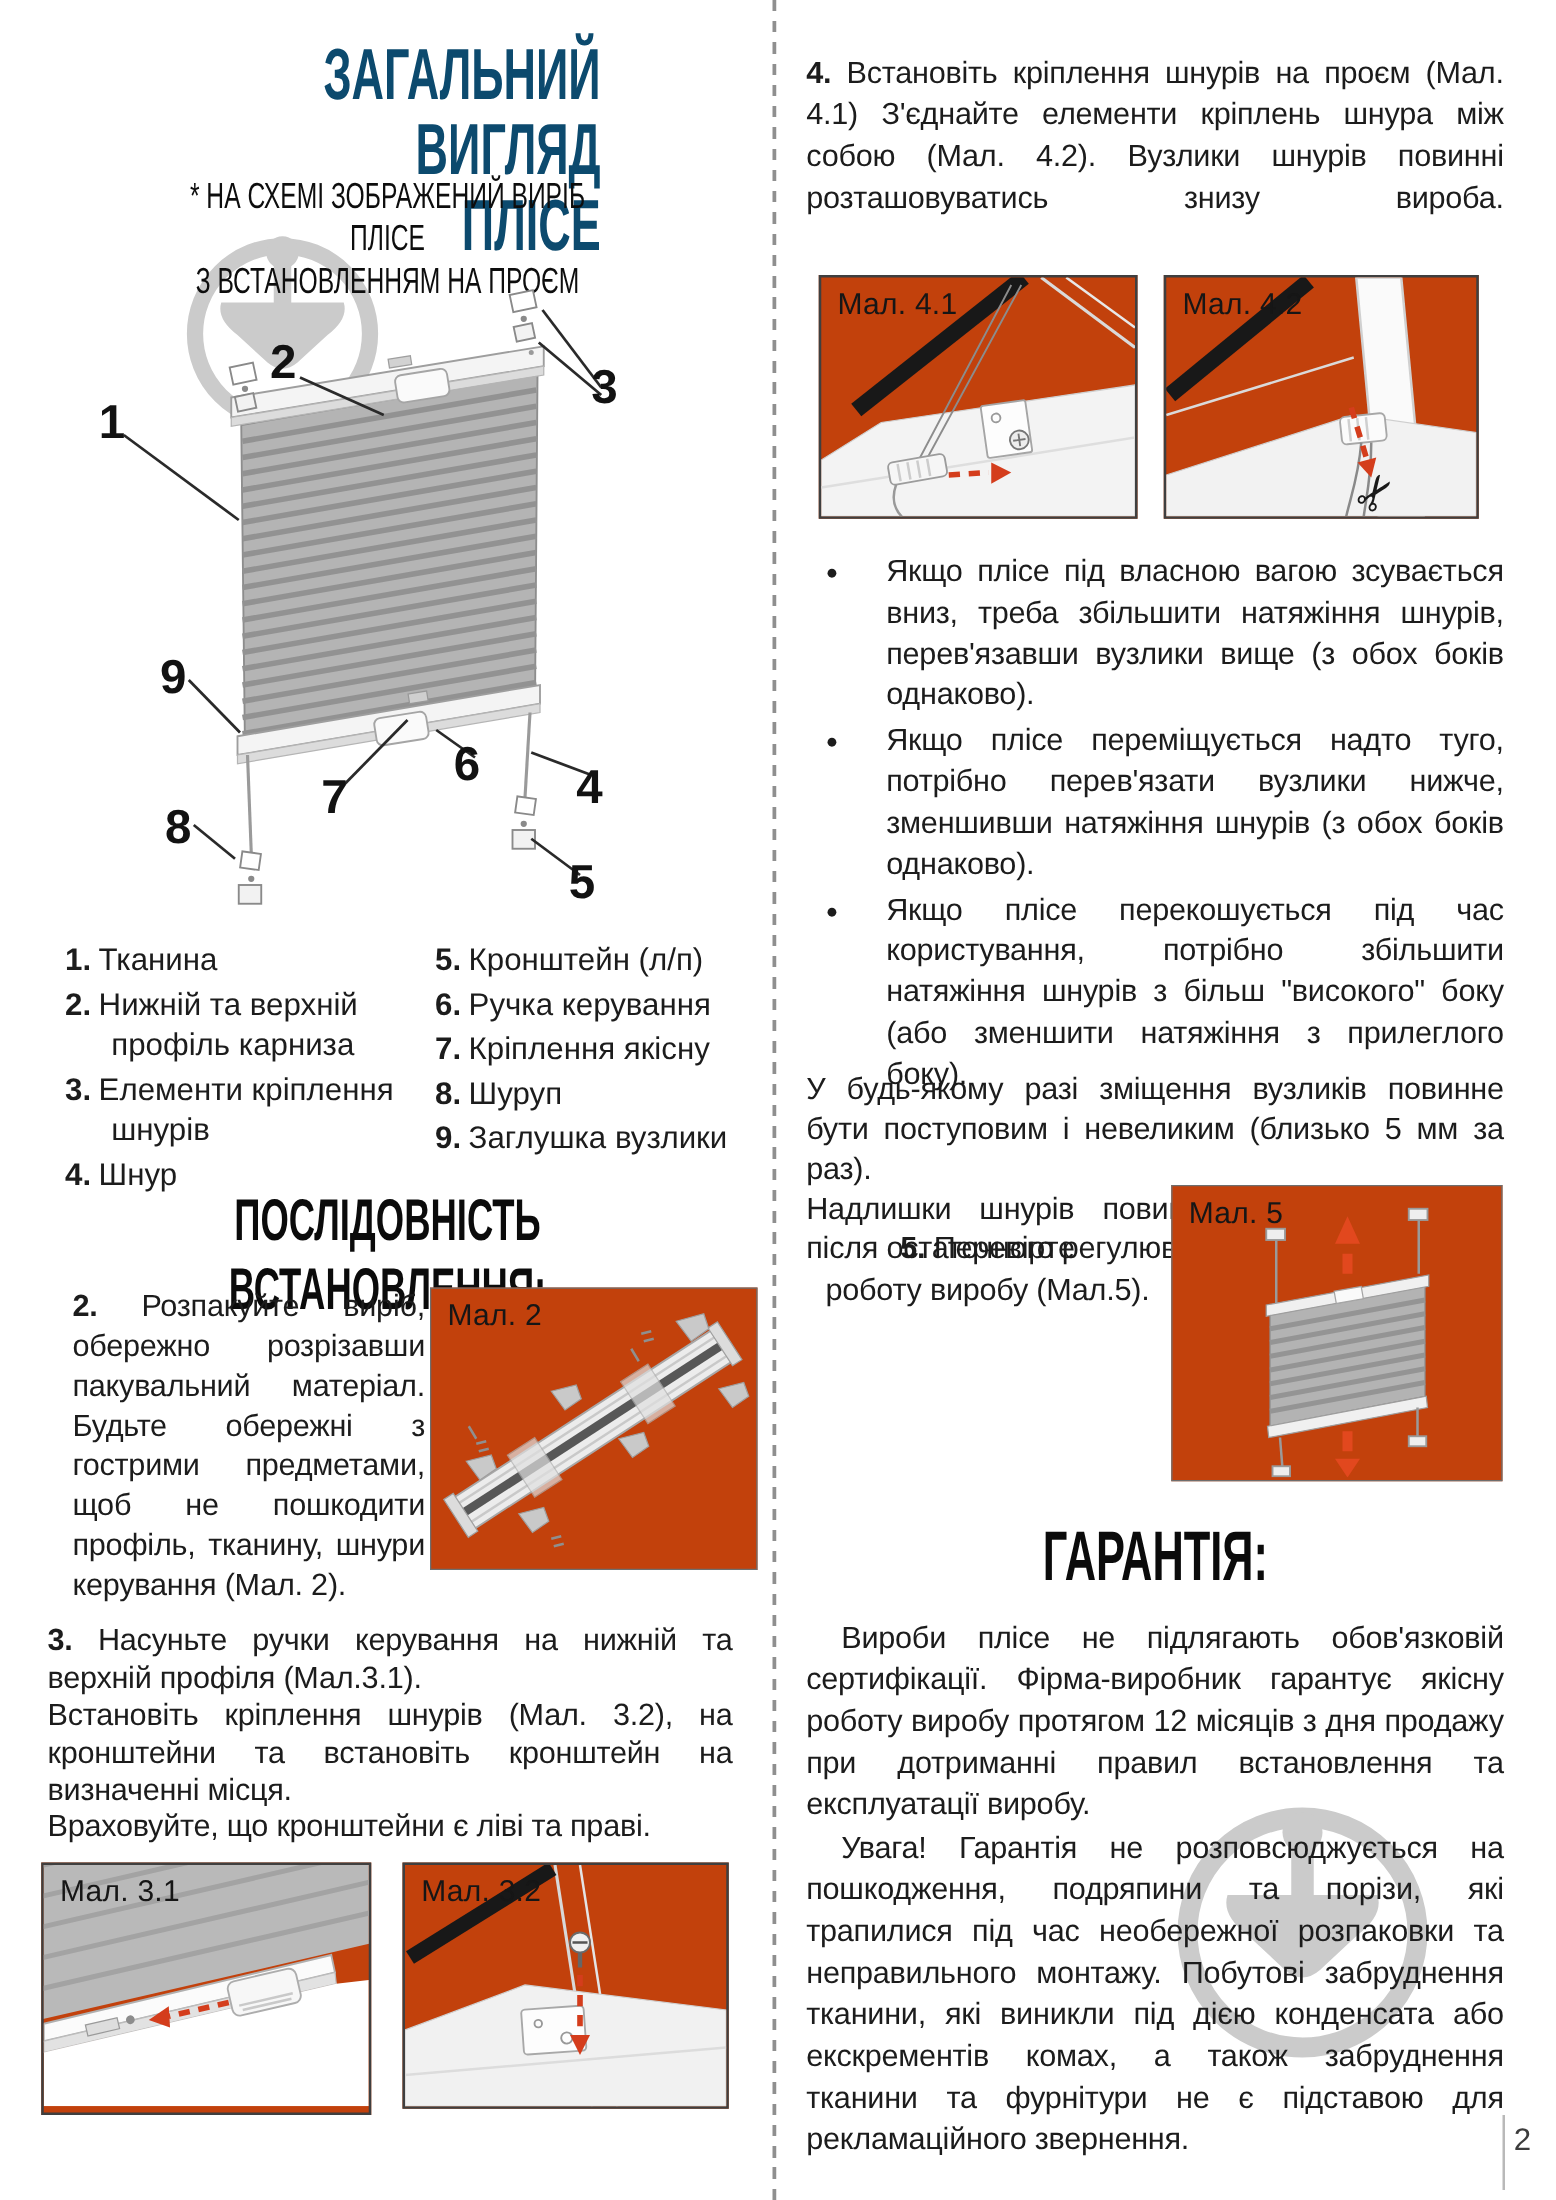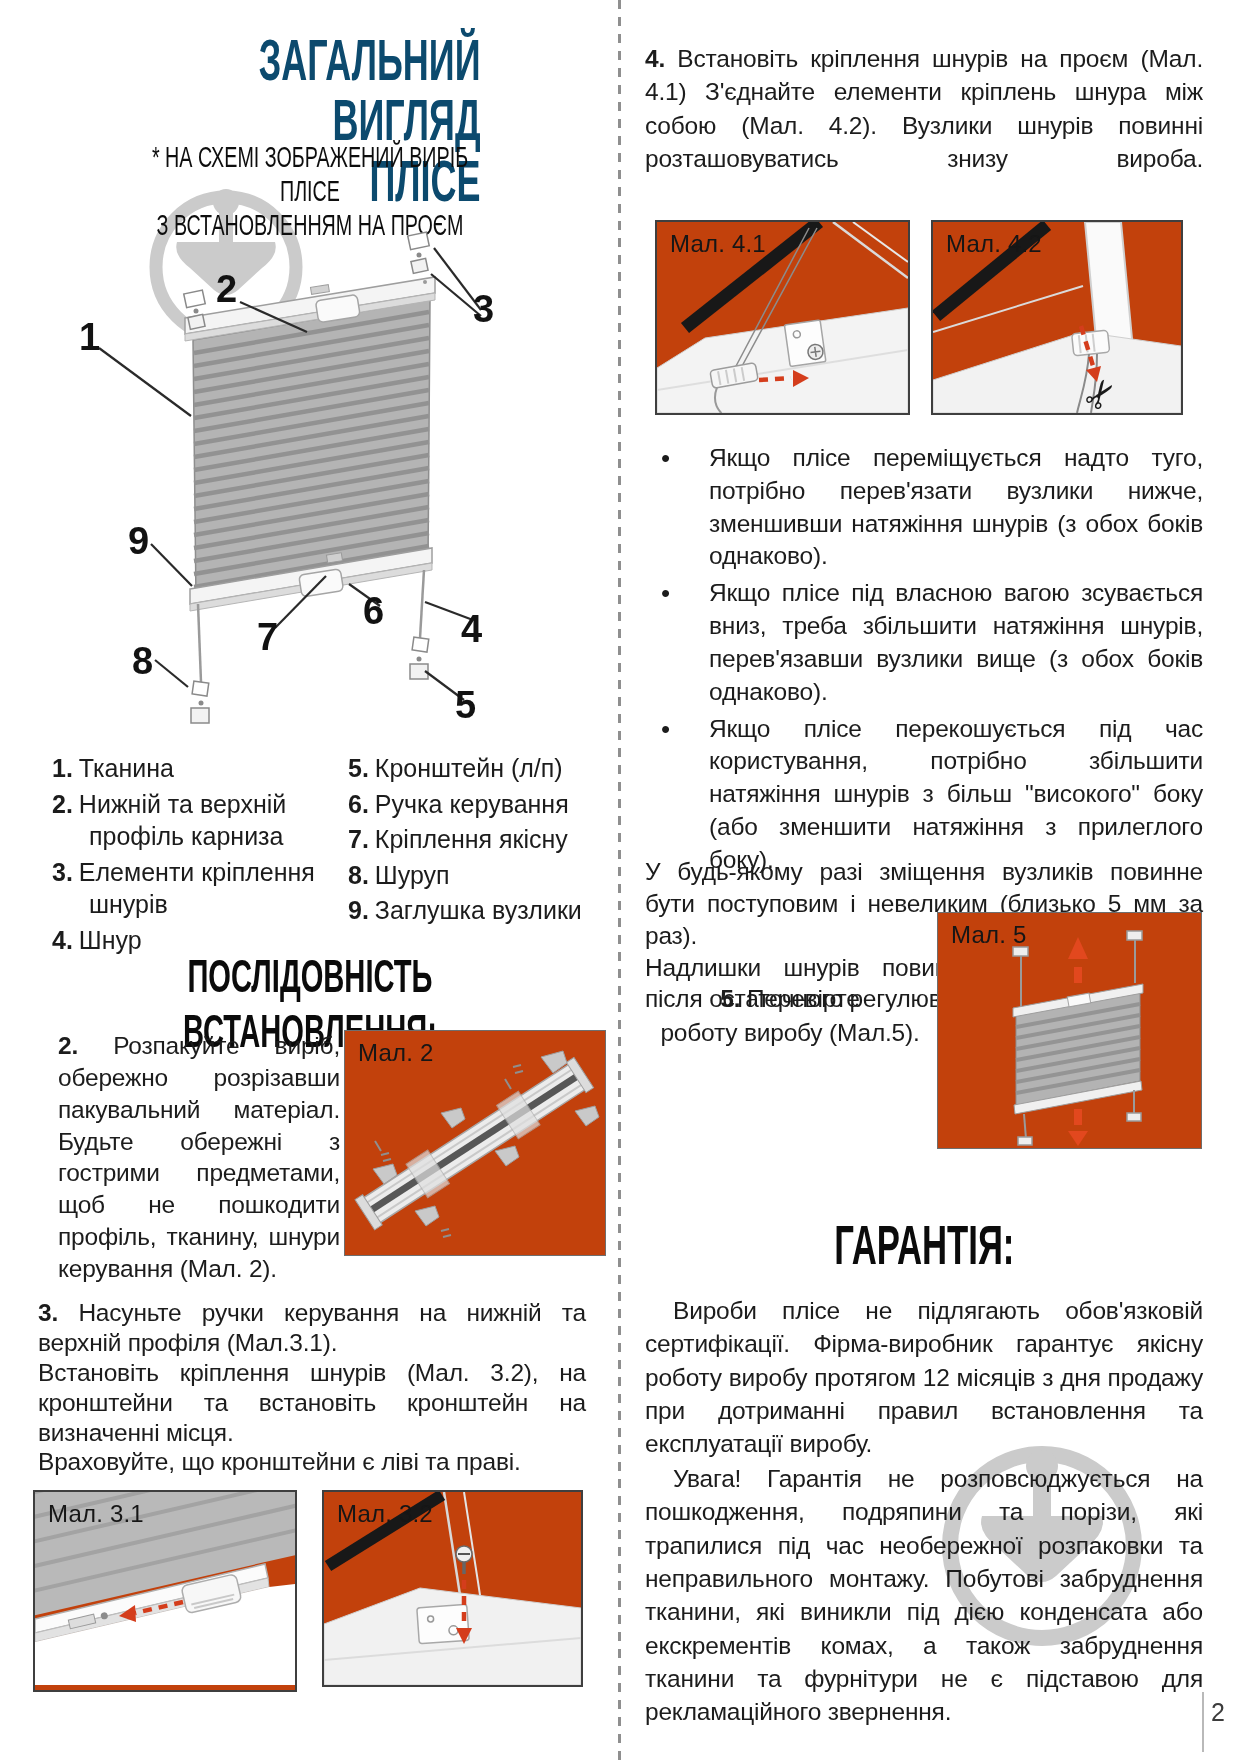--- a/index.html
+++ b/index.html
@@ -287,32 +287,32 @@
       <path d="M147 112 v18 M154 112 v18 M161 112 v18" stroke="#cfcfcf" stroke-width="2"></path>
     </g>
     <path d="M156 132 C154 158 148 174 144 191 M164 132 C164 160 160 176 158 191" stroke="#8a8a8a" stroke-width="2" fill="none"></path>
     <line x1="148" y1="104" x2="160" y2="144" stroke="#d43d1c" stroke-width="4.5" stroke-dasharray="9 7"></line>
     <polygon points="153,148 168,144 164,160" fill="#d43d1c"></polygon>
     <text class="gl" x="150" y="184" font-size="38" fill="#1a1a1a" transform="rotate(-55 168 170)">✂</text>
   </svg>
 </div>
 
 <ul class="abs bullets">
+  <li>Якщо плісе під власною вагою зсувається вниз, треба збільшити натяжіння шнурів, перев'язавши вузлики вище (з обох боків однаково).</li>
   <li>Якщо плісе переміщується надто туго, потрібно перев'язати вузлики нижче, зменшивши натяжіння шнурів (з обох боків однаково).</li>
-  <li>Якщо плісе під власною вагою зсувається вниз, треба збільшити натяжіння шнурів, перев'язавши вузлики вище (з обох боків однаково).</li>
   <li>Якщо плісе перекошується під час користування, потрібно збільшити натяжіння шнурів з більш "високого" боку (або зменшити натяжіння з прилеглого боку).</li>
 </ul>
 
 <p class="abs body-txt pre" style="left:645px;top:856px;width:558px;line-height:1.3;">У будь-якому разі зміщення вузликів повинне бути поступовим і невеликим (близько 5 мм за раз).
 Надлишки шнурів повинні підрізатися тільки після остаточного регулювання.</p>
 
 <p class="abs body-txt" style="left:645px;top:982px;width:290px;text-align:center;line-height:1.4;"><b class="n">5.</b> <span class="pre">Перевірте
 роботу виробу (Мал.5).</span></p>
 
-<div class="figbox thin" style="left:937px;top:912px;width:265px;height:237px;">
+<div class="figbox thin" style="left:937px;top:948px;width:265px;height:237px;">
   <span class="fig-label">Мал. 5</span>
   <svg width="261" height="233" viewBox="0 0 261 233">
     <g stroke="#9a9a9a" stroke-width="2" fill="#eeeeee">
       <line x1="83" y1="42" x2="83" y2="96"></line>
       <rect x="75" y="34" width="15" height="9" stroke-width="1.5"></rect>
       <line x1="197" y1="26" x2="197" y2="70"></line>
       <rect x="189" y="18" width="15" height="9" stroke-width="1.5"></rect>
     </g>
     <polygon points="78,103 202,80 202,168 78,192" fill="#b3b3b3" stroke="#8d8d8d"></polygon>
     <path d="M78 114 202 91 M78 125 202 102 M78 136 202 113 M78 147 202 124 M78 158 202 135 M78 169 202 146 M78 180 202 157" stroke="#949494" stroke-width="4" fill="none"></path>

